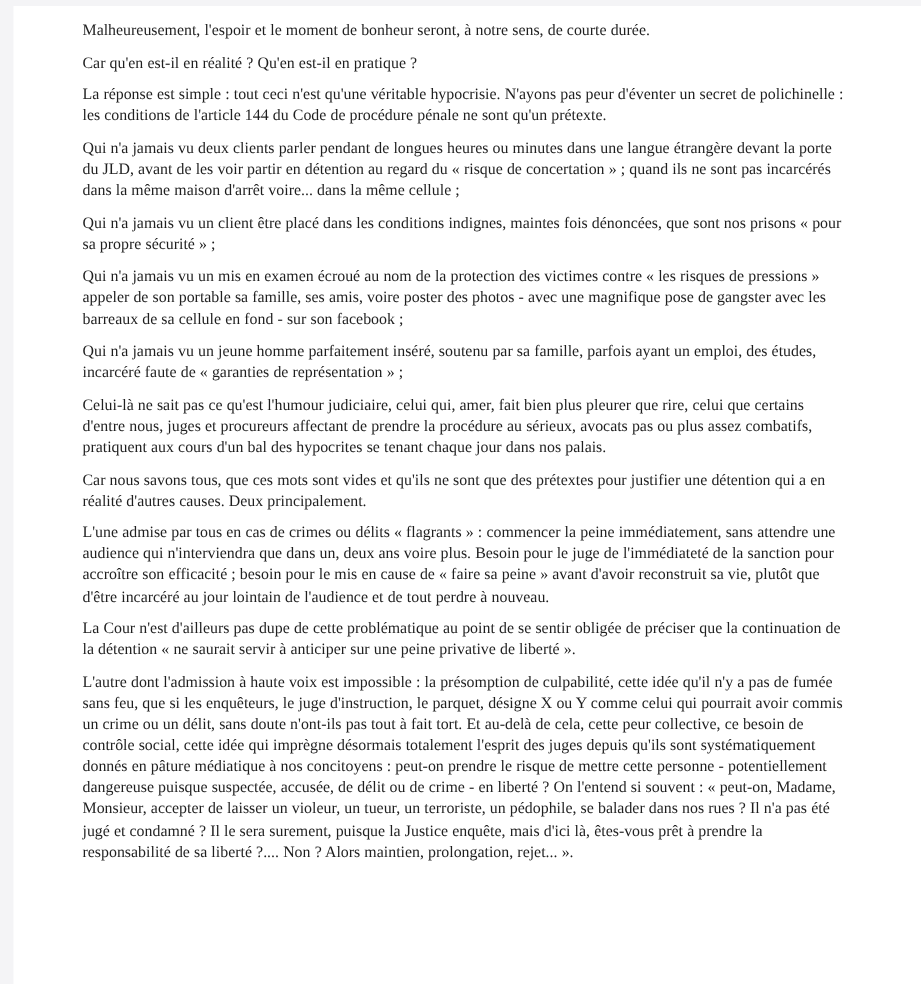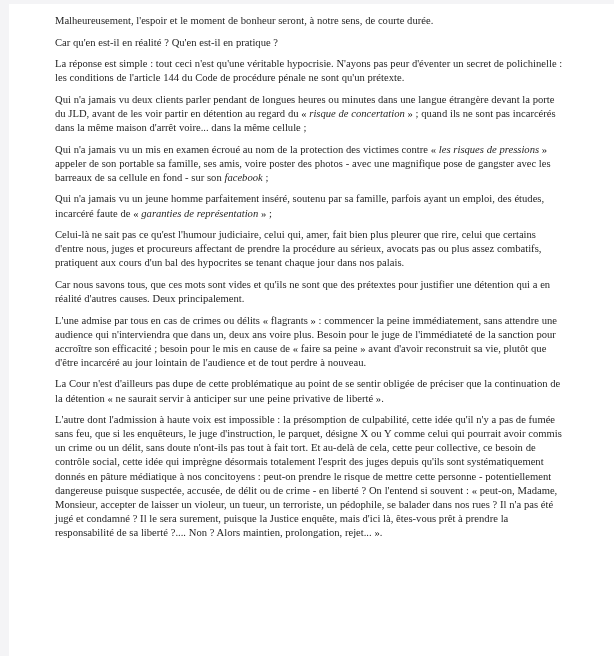--- a/index.html
+++ b/index.html
@@ -31,32 +31,32 @@
     line-height: 14.1px;
     color: #1f1f1f;
     text-align: left;
     word-spacing: 0.1px;
   }
   .doc-body p {
     margin: 0 0 7.5px 0;
     padding: 0;
   }
   .doc-body .it {
-    font-style: italic;
   }
 </style>
 </head>
 <body>
 
 <div class="page">
   <div class="doc-body">
       <p><span>Malheureusement, l'espoir et le moment de bonheur seront, à notre sens, de courte durée.</span></p>
       <p><span>Car qu'en est-il en réalité ? Qu'en est-il en pratique ?</span></p>
       <p><span>La réponse est simple : tout ceci n'est qu'une véritable hypocrisie. N'ayons pas peur d'éventer un secret de polichinelle : les conditions de l'article 144 du Code de procédure pénale ne sont qu'un prétexte.</span></p>
       <p><span>Qui n'a jamais vu deux clients parler pendant de longues heures ou minutes dans une langue étrangère devant la porte du JLD, avant de les voir partir en détention au regard du « </span><span class="it">risque de concertation</span><span> » ; quand ils ne sont pas incarcérés dans la même maison d'arrêt voire... dans la même cellule ;</span></p>
+      <p><span>Qui n'a jamais vu un client être placé dans les conditions indignes, maintes fois dénoncées, que sont nos prisons « </span><span class="it">pour sa propre sécurité</span><span> » ;</span></p>
       <p><span>Qui n'a jamais vu un mis en examen écroué au nom de la protection des victimes contre « </span><span class="it">les risques de pressions</span><span> » appeler de son portable sa famille, ses amis, voire poster des photos - avec une magnifique pose de gangster avec les barreaux de sa cellule en fond - sur son </span><span class="it">facebook</span><span> ;</span></p>
       <p><span>Qui n'a jamais vu un jeune homme parfaitement inséré, soutenu par sa famille, parfois ayant un emploi, des études, incarcéré faute de « </span><span class="it">garanties de représentation</span><span> » ;</span></p>
       <p><span>Celui-là ne sait pas ce qu'est l'humour judiciaire, celui qui, amer, fait bien plus pleurer que rire, celui que certains d'entre nous, juges et procureurs affectant de prendre la procédure au sérieux, avocats pas ou plus assez combatifs, pratiquent aux cours d'un bal des hypocrites se tenant chaque jour dans nos palais.</span></p>
       <p><span>Car nous savons tous, que ces mots sont vides et qu'ils ne sont que des prétextes pour justifier une détention qui a en réalité d'autres causes. Deux principalement.</span></p>
       <p><span>L'une admise par tous en cas de crimes ou délits « flagrants » : commencer la peine immédiatement, sans attendre une audience qui n'interviendra que dans un, deux ans voire plus. Besoin pour le juge de l'immédiateté de la sanction pour accroître son efficacité ; besoin pour le mis en cause de « faire sa peine » avant d'avoir reconstruit sa vie, plutôt que d'être incarcéré au jour lointain de l'audience et de tout perdre à nouveau.</span></p>
       <p><span>La Cour n'est d'ailleurs pas dupe de cette problématique au point de se sentir obligée de préciser que la continuation de la détention « ne saurait servir à anticiper sur une peine privative de liberté ».</span></p>
       <p><span>L'autre dont l'admission à haute voix est impossible : la présomption de culpabilité, cette idée qu'il n'y a pas de fumée sans feu, que si les enquêteurs, le juge d'instruction, le parquet, désigne X ou Y comme celui qui pourrait avoir commis un crime ou un délit, sans doute n'ont-ils pas tout à fait tort. Et au-delà de cela, cette peur collective, ce besoin de contrôle social, cette idée qui imprègne désormais totalement l'esprit des juges depuis qu'ils sont systématiquement donnés en pâture médiatique à nos concitoyens : peut-on prendre le risque de mettre cette personne - potentiellement dangereuse puisque suspectée, accusée, de délit ou de crime - en liberté ? On l'entend si souvent : « peut-on, Madame, Monsieur, accepter de laisser un violeur, un tueur, un terroriste, un pédophile, se balader dans nos rues ? Il n'a pas été jugé et condamné ? Il le sera surement, puisque la Justice enquête, mais d'ici là, êtes-vous prêt à prendre la responsabilité de sa liberté ?.... Non ? Alors maintien, prolongation, rejet... ».</span></p>
     </div>
 </div>
 

